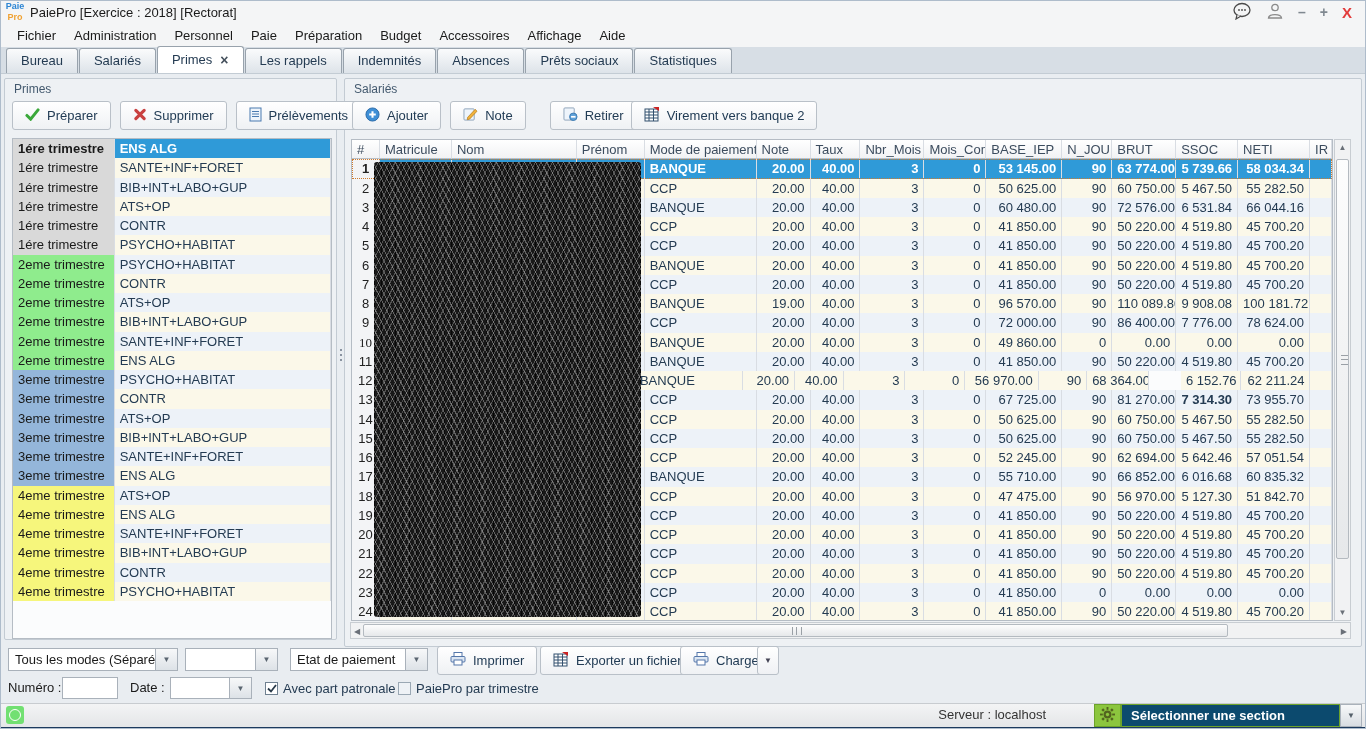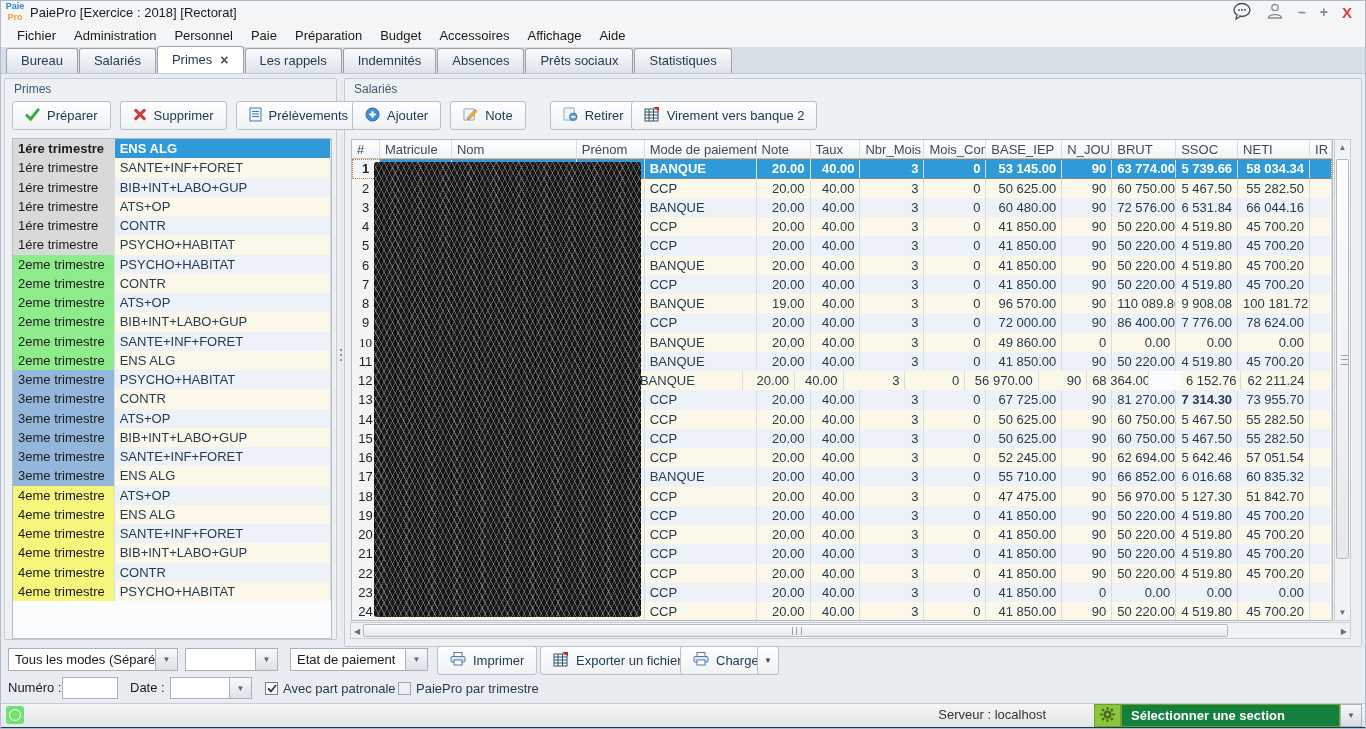--- a/index.html
+++ b/index.html
@@ -72,21 +72,21 @@
   .checkline{position:absolute;display:flex;align-items:center;gap:5px;height:22px;}
   .cb{width:13px;height:13px;border:1px solid #6f8090;background:#fff;box-sizing:border-box;display:flex;align-items:center;justify-content:center;}
   .cb.off{background:#eef2f6;border-color:#9aa8b4;}
   
   .statusbar{position:absolute;left:0;top:703px;width:100%;height:24px;background:linear-gradient(#f3f4f5,#e3e5e7);border-top:1px solid #c8ccd0;}
   .bottom-strip{position:absolute;left:0;top:727px;width:100%;height:2px;background:#1c3a5e;}
   .led{position:absolute;left:6px;top:706px;width:18px;height:18px;background:#72e072;border-radius:3px;}
   .led:before{content:"";position:absolute;left:3px;top:3px;width:10px;height:10px;border:1.5px solid #fff;border-radius:50%;}
   .server-text{position:absolute;top:707px;left:900px;width:146px;text-align:right;color:#333;}
   .gear-btn{position:absolute;left:1094px;top:704px;width:27px;height:23px;background:#8cc63e;border:1px solid #6da32b;box-sizing:border-box;display:flex;align-items:center;justify-content:center;}
-  .section-combo{position:absolute;left:1121px;top:704px;width:219px;height:23px;background:#15803d;border:1px solid #6da32b;box-sizing:border-box;color:#fff;font-weight:bold;line-height:21px;padding-left:9px;}
+  .section-combo{position:absolute;left:1121px;top:704px;width:219px;height:23px;background:#0c4a6e;border:1px solid #6da32b;box-sizing:border-box;color:#fff;font-weight:bold;line-height:21px;padding-left:9px;}
   .section-arrow{position:absolute;left:1340px;top:704px;width:22px;height:23px;background:linear-gradient(#f7f8f9,#d8dde2);border:1px solid #a9b1ba;box-sizing:border-box;display:flex;align-items:center;justify-content:center;color:#55606a;font-size:8px;}
 </style>
 </head>
 <body>
 
 <div class="titlebar">
   <div class="logo">
     <span class="l1">Paie</span>
       <span class="l2">Pro</span>
   </div>

